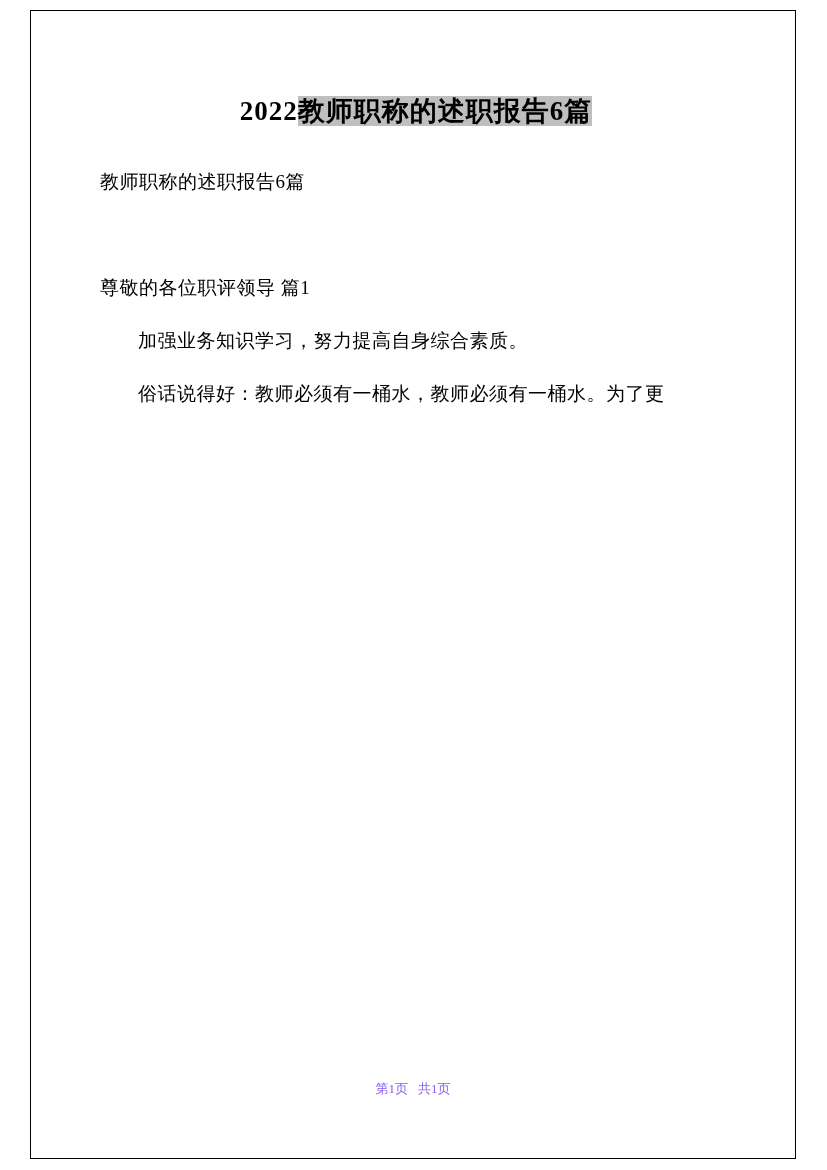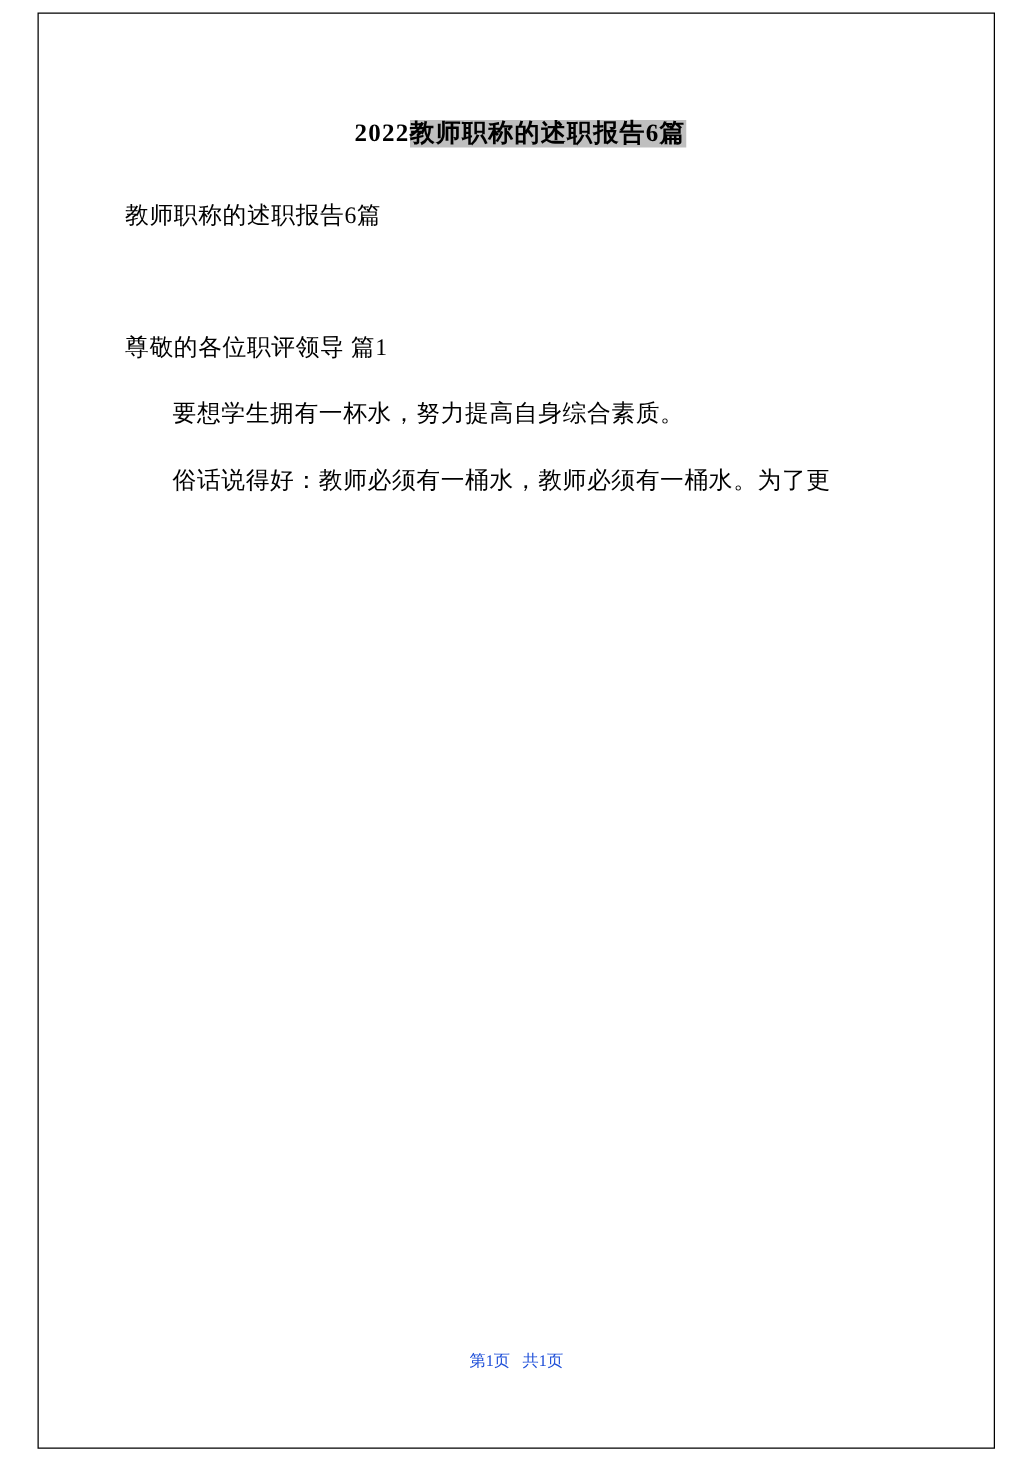--- a/index.html
+++ b/index.html
@@ -26,21 +26,21 @@
     pointer-events: none;
   }
   .content {
     position: absolute;
     left: 100px;
     top: 93px;
     width: 632px;
   }
   .doc-title {
     text-align: center;
-    font-size: 20px;
+    font-size: 27px;
     font-weight: bold;
     margin: 0 0 26px 0;
     letter-spacing: 1px;
   }
   .doc-title .hl {
     background: #bfbfbf;
   }
   .body-text p {
     font-size: 19px;
     line-height: 53px;
@@ -54,41 +54,41 @@
   .body-text p.spacer {
     height: 53px;
   }
   .footer {
     position: absolute;
     left: 30px;
     width: 766px;
     top: 1080px;
     text-align: center;
     font-size: 13px;
-    color: #1d4ed8;
+    color: #8b5cf6;
   }
   .footer span {
     display: inline-block;
   }
   .footer .sep {
     width: 10px;
   }
 </style>
 </head>
 <body>
 
 <div class="page-frame"></div>
 
 <div class="content">
   <h1 class="doc-title"><span>2022</span><span class="hl" style="background: rgb(191, 191, 191);">教师职称的述职报告6篇</span></h1>
 
   <div class="body-text" id="paragraphs">
       <p>教师职称的述职报告6篇</p>
       <p class="spacer"></p>
       <p>尊敬的各位职评领导 篇1</p>
-      <p class="indent">要想学生拥有一杯水，努力提高自身综合素质。</p>
+      <p class="indent">加强业务知识学习，努力提高自身综合素质。</p>
       <p class="indent">俗话说得好：教师必须有一桶水，教师必须有一桶水。为了更</p>
     </div>
 </div>
 
 <div class="footer">
   <span>第1页</span><span class="sep"></span><span>共1页</span>
 </div>
 
 </body></html>

